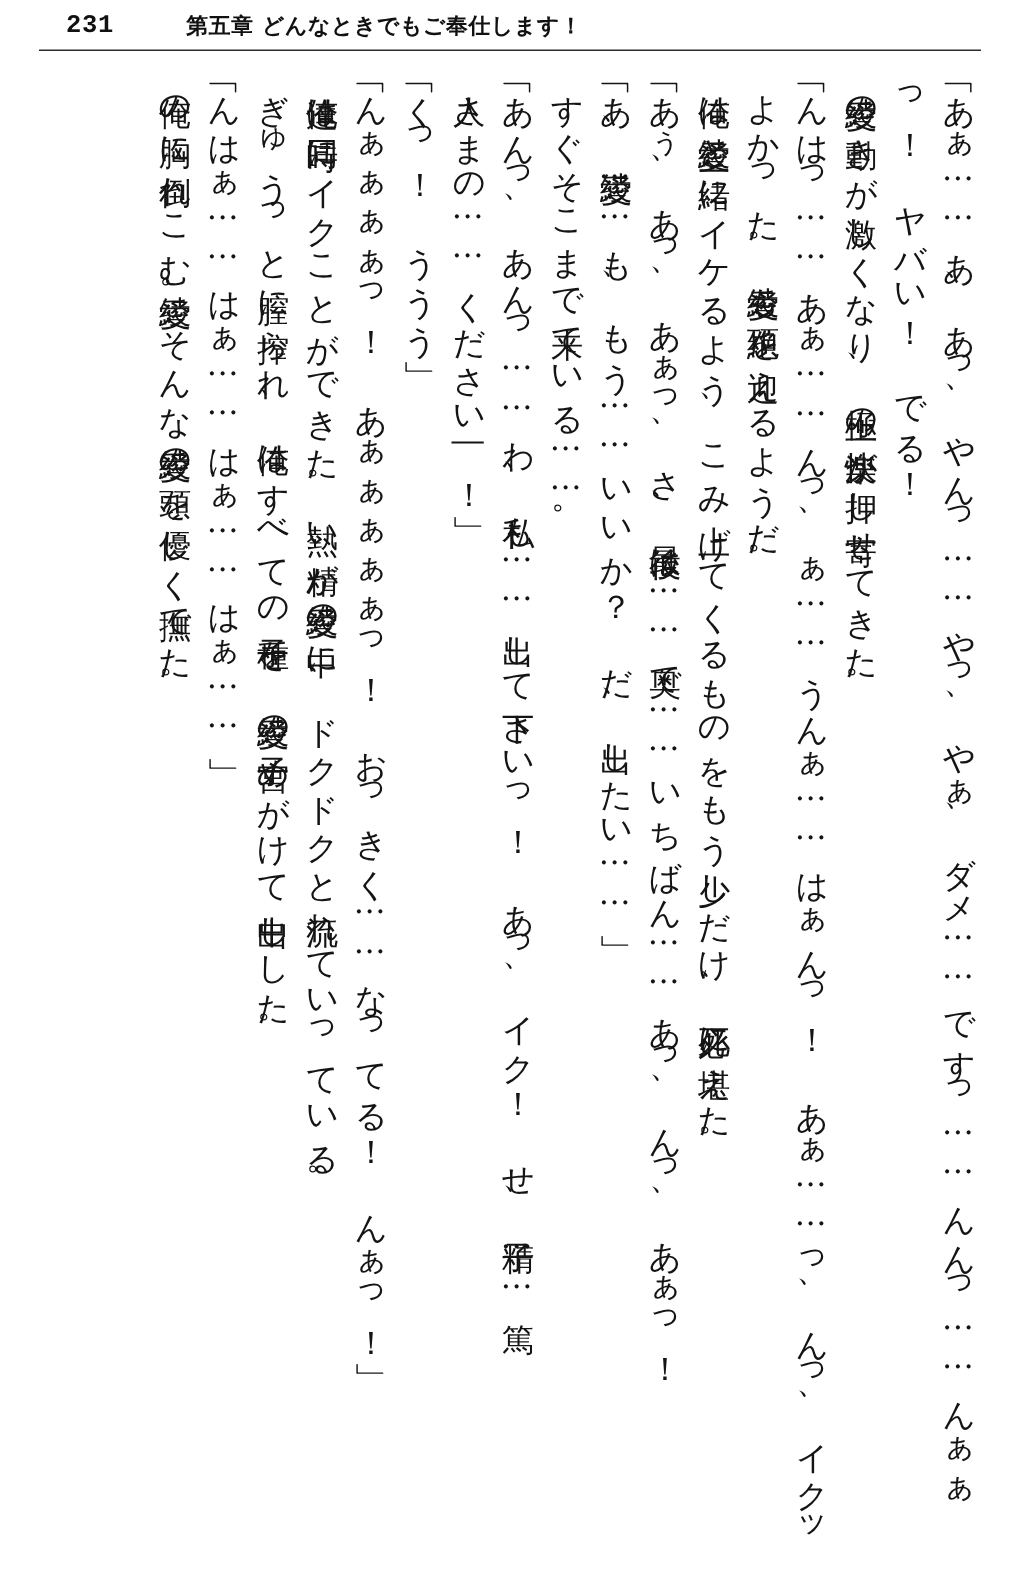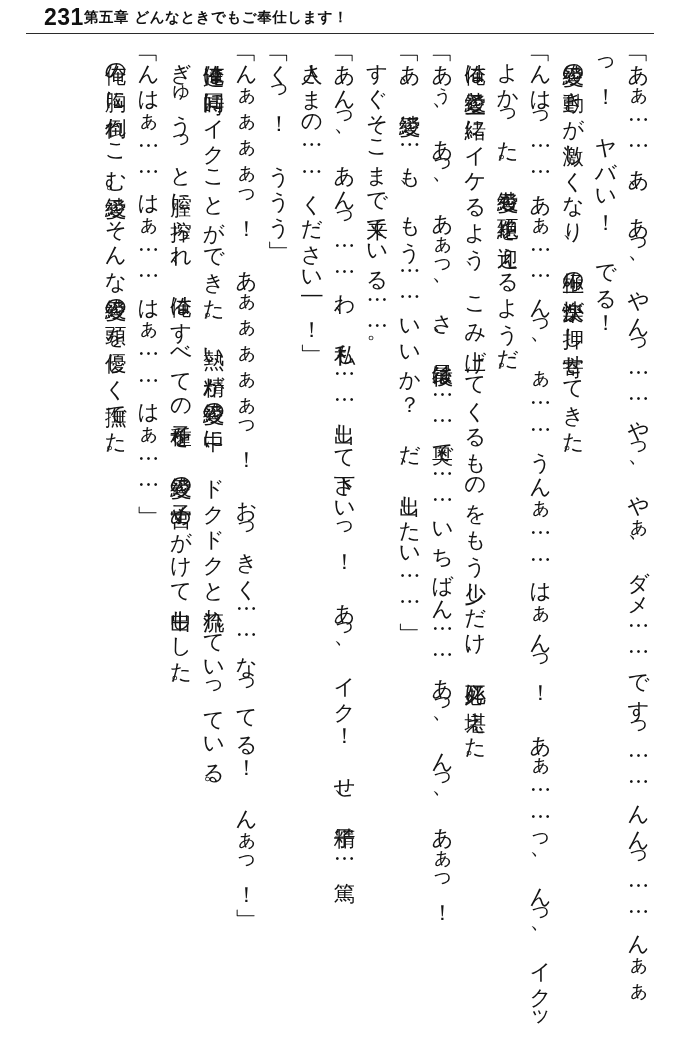--- a/index.html
+++ b/index.html
@@ -27,32 +27,34 @@
     top: 0;
     left: 0;
     width: 679px;
     height: 34px;
     display: flex;
     align-items: center;
     padding-left: 44px;
     box-sizing: border-box;
   }
   .page-number {
-    font-family: Liberation Sans, sans-serif;
-    font-size: 23px;
+    font-family: Liberation Mono, monospace;
+    font-size: 17px;
     font-weight: bold;
     letter-spacing: 0.5px;
     color: #111;
+    margin-right: 16px;
   }
   .chapter-title {
     font-family: "DejaVu Sans", "Liberation Sans", sans-serif;
     font-size: 14.5px;
     font-weight: bold;
     color: #111;
     letter-spacing: 0.5px;
+    margin-left: 32px;
   }
   .header-rule {
     position: absolute;
     top: 33px;
     left: 26px;
     width: 628px;
     height: 1px;
     background: #2b2b2b;
   }
   

